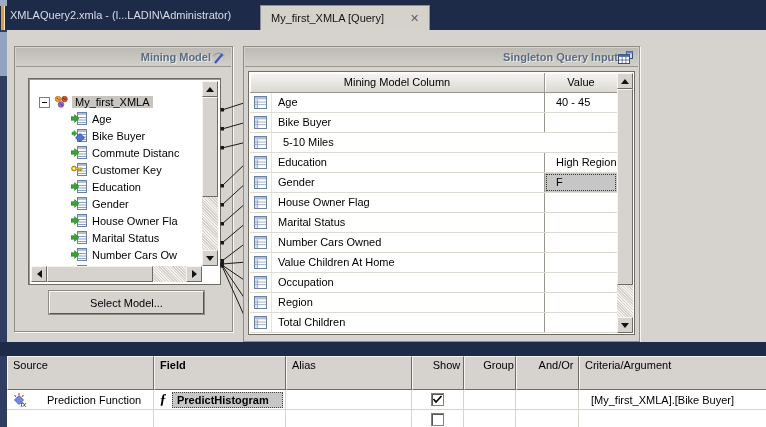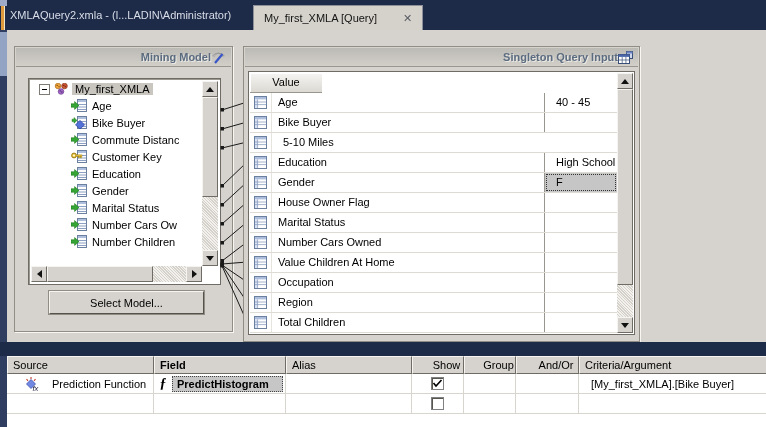--- a/index.html
+++ b/index.html
@@ -5,42 +5,42 @@
   * { margin:0; padding:0; box-sizing:border-box; }
   body { font-family:"Liberation Sans","DejaVu Sans",sans-serif; background:#888; }
   .screen { position:relative; width:766px; height:427px; background:#d6d3ce; overflow:hidden; font-size:11px; color:#000; }
 
   
   .tabbar { position:absolute; left:0; top:0; width:766px; height:30px; background:#1d2b48; }
   .corner-block { position:absolute; left:0; top:0; width:7px; height:6px; background:#9fabc6; }
   .accent-strip { position:absolute; left:1px; top:6px; width:4px; height:24px; background:#e09b3c; border-right:1px solid #f4e7c8; }
   .tab { position:absolute; white-space:nowrap; cursor:default; }
   .tab.inactive { top:0; height:24px; line-height:30px; color:#d9dde8; }
-  .tab.active { left:253px; top:5px; height:25px; background:#d5d2cb; border:1px solid #8d9098; border-bottom:none;
+  .tab.active { left:260px; top:5px; height:25px; background:#d5d2cb; border:1px solid #8d9098; border-bottom:none;
                 display:flex; align-items:center; padding:0 10px; gap:26px; color:#141414; }
   .tab-close { color:#5a5d66; font-size:11px; line-height:1; }
 
   
   .left-strip { position:absolute; left:0; top:30px; width:7px; height:397px; background:#2e3d60; }
   .left-strip .strip-thumb { position:absolute; left:0; top:2px; width:7px; height:44px; background:#93a3c4; }
 
   
   .panel { position:absolute; background:#d6d3ce; border:1px solid #8f8d84; box-shadow:1px 1px 0 #f7f6f3; }
   .panel-hdr { position:absolute; left:1px; top:1px; right:1px; height:19px;
                background:linear-gradient(#bcbab5,#d2cfc9); border-bottom:1px solid #98968e;
                display:flex; align-items:center; justify-content:flex-end; padding:0 5px;
                color:#5c6c80; font-weight:bold; text-shadow:1px 1px 0 #ebe9e4; }
   .mining-panel { left:14px; top:46px; width:219px; height:286px; }
   .singleton-panel { left:243px; top:46px; width:397px; height:296px; }
 
   
   .tree-box { position:absolute; left:13px; top:31px; width:193px; height:207px; background:#fff;
               border:1px solid #6e6c64; box-shadow:inset 1px 1px 0 #9a988f; }
   .tree-content { position:absolute; left:2px; top:2px; right:18px; bottom:18px; overflow:hidden; }
-  .tree-root { display:flex; align-items:center; height:16px; padding-left:8px; gap:4px; white-space:nowrap; }
+  .tree-root { display:flex; align-items:center; height:16px; padding-left:8px; gap:4px; white-space:nowrap;margin-top:13px; }
   .expand-box { width:11px; height:11px; background:#fff; border:1px solid #7d7b73; position:relative; flex:0 0 auto; }
   .expand-box::after { content:""; position:absolute; left:2px; top:4px; width:5px; height:1px; background:#000; }
   .root-label { background:#c9c6c0; padding:0 3px; }
   .tree-item { display:flex; align-items:center; height:17px; padding-left:40px; gap:5px; white-space:nowrap; }
   .ticon { width:16px; flex:0 0 auto; display:flex; }
   .tlabel { overflow:hidden; }
 
   
   .hatch { background:repeating-linear-gradient(45deg,#f2f1ee 0 1px,#d4d1cb 1px 2px); }
   .sbtn { width:16px; height:16px; background:#d6d3ce; border:1px solid; border-color:#f5f4f0 #6e6c64 #6e6c64 #f5f4f0;
@@ -74,29 +74,29 @@
   .sq-name-cell { flex:1; padding-left:6px; line-height:19px; border-right:1px solid #98968e; overflow:hidden; white-space:nowrap; }
   .sq-value-cell { width:72px; padding-left:11px; line-height:19px; flex:0 0 auto; white-space:nowrap; }
   .sq-value-cell.sel { background:#c6c6c6; outline:1px dotted #333; outline-offset:-2px; }
   .sq-vscroll { position:absolute; top:1px; right:1px; width:16px; bottom:1px; display:flex; flex-direction:column; }
 
   
   .separator-band { position:absolute; left:0; top:342px; width:766px; height:14px; background:#1d2b48; }
 
   
   .bottom-grid { position:absolute; left:7px; top:356px; right:0; bottom:0; background:#fff; }
-  .grid-header { display:flex; height:18px; }
+  .grid-header { display:flex; height:34px; }
   .gh { background:#d6d3ce; border:1px solid; border-color:#f5f4f0 #6e6c64 #6e6c64 #f5f4f0; padding-left:5px;
         line-height:16px; white-space:nowrap; overflow:hidden; flex:0 0 auto; }
   .gh.ctr { text-align:center; padding-left:17px; }
   .grow { display:flex; height:20px; }
   .gc { border-right:1px solid #d8d5cf; border-bottom:1px solid #d8d5cf; flex:0 0 auto; display:flex; align-items:center; overflow:hidden; white-space:nowrap; }
   .c0 { width:147px; } .c1 { width:132px;font-weight:bold; } .c2 { width:126px; } .c3 { width:52px; } .c4 { width:52px; } .c5 { width:63px; }
   .c6 { flex:1 1 auto; border-right:none; }
-  .gc.src { padding-left:16px; gap:12px; }
+  .gc.src { padding-left:4px; gap:19px; }
   .gc.crit { padding-left:12px; }
   .gc.ctrc { justify-content:center; }
   .fn-glyph { width:18px; text-align:center; font-family:"Liberation Serif","DejaVu Serif",serif; font-style:italic; font-size:14px; flex:0 0 auto; }
   .fld-sel { flex:1; height:16px; margin-right:2px; background:#c6c6c6; border:1px dotted #444; display:flex; align-items:center; padding-left:4px; }
   .cb { width:13px; height:13px; background:#fff; border:1px solid #808080; box-shadow:inset 1px 1px 0 #58564e, inset -1px -1px 0 #fff;
         display:flex; align-items:center; justify-content:center; }
   .picon { display:flex; flex:0 0 auto; }
 </style>
 </head>
 <body>
@@ -223,20 +223,33 @@
                 <svg width="16" height="13" viewBox="0 0 16 13">
                   <rect x="6.5" y="0.5" width="9" height="12" fill="#fdfdfd" stroke="#6b7f9e"></rect>
   <rect x="7" y="1" width="8" height="2" fill="#aebfdd"></rect>
   <line x1="7" y1="5.5" x2="15" y2="5.5" stroke="#8ba0c2"></line>
   <line x1="7" y1="8" x2="15" y2="8" stroke="#8ba0c2"></line>
   <line x1="7" y1="10.5" x2="15" y2="10.5" stroke="#8ba0c2"></line>
    <path d="M0 4.8 H3.6 V2.6 L8 6.5 L3.6 10.4 V8.2 H0 Z" fill="#35a635" stroke="#1f7a1f" stroke-width="0.6"></path>
                 </svg>
               </span>
               <span class="tlabel">Gender</span>
+            </div>
+            <div class="tree-item">
+              <span class="ticon">
+                <svg width="16" height="13" viewBox="0 0 16 13">
+                  <rect x="6.5" y="0.5" width="9" height="12" fill="#fdfdfd" stroke="#6b7f9e"></rect>
+  <rect x="7" y="1" width="8" height="2" fill="#aebfdd"></rect>
+  <line x1="7" y1="5.5" x2="15" y2="5.5" stroke="#8ba0c2"></line>
+  <line x1="7" y1="8" x2="15" y2="8" stroke="#8ba0c2"></line>
+  <line x1="7" y1="10.5" x2="15" y2="10.5" stroke="#8ba0c2"></line>
+   <path d="M0 4.8 H3.6 V2.6 L8 6.5 L3.6 10.4 V8.2 H0 Z" fill="#35a635" stroke="#1f7a1f" stroke-width="0.6"></path>
+                </svg>
+              </span>
+              <span class="tlabel">House Owner Fla</span>
             </div>
             <div class="tree-item">
               <span class="ticon">
                 <svg width="16" height="13" viewBox="0 0 16 13">
                   <rect x="6.5" y="0.5" width="9" height="12" fill="#fdfdfd" stroke="#6b7f9e"></rect>
   <rect x="7" y="1" width="8" height="2" fill="#aebfdd"></rect>
   <line x1="7" y1="5.5" x2="15" y2="5.5" stroke="#8ba0c2"></line>
   <line x1="7" y1="8" x2="15" y2="8" stroke="#8ba0c2"></line>
   <line x1="7" y1="10.5" x2="15" y2="10.5" stroke="#8ba0c2"></line>
    <path d="M0 4.8 H3.6 V2.6 L8 6.5 L3.6 10.4 V8.2 H0 Z" fill="#35a635" stroke="#1f7a1f" stroke-width="0.6"></path>
@@ -346,20 +359,21 @@
           <rect x="0.5" y="3.5" width="11" height="2.4" fill="#4a66a8"></rect>
           <line x1="4.2" y1="6" x2="4.2" y2="12.5" stroke="#3a4f77" stroke-width="0.7"></line>
           <line x1="7.9" y1="6" x2="7.9" y2="12.5" stroke="#3a4f77" stroke-width="0.7"></line>
           <line x1="0.5" y1="9" x2="11.5" y2="9" stroke="#3a4f77" stroke-width="0.7"></line>
         </svg>
       </span>
     </div>
     <div class="sq-table">
       <div class="sq-grid">
         <div class="sq-header">
+          <div class="sq-h sq-h1">Mining Model Column</div>
           <div class="sq-h sq-h2">Value</div>
         </div>
         <div>
             <div class="sq-row">
               <span class="sq-icon-cell">
                 <svg width="13" height="13" viewBox="0 0 13 13">
    <rect x="0.5" y="0.5" width="12" height="12" fill="#fff" stroke="#6b7f9e"></rect>
    <rect x="1" y="1" width="11" height="2.4" fill="#aebfdd"></rect>
    <rect x="1" y="3.4" width="2.6" height="8.6" fill="#d9e2f2"></rect>
    <line x1="1" y1="6" x2="12" y2="6" stroke="#8ba0c2" stroke-width="0.8"></line>
@@ -402,21 +416,21 @@
                 <svg width="13" height="13" viewBox="0 0 13 13">
    <rect x="0.5" y="0.5" width="12" height="12" fill="#fff" stroke="#6b7f9e"></rect>
    <rect x="1" y="1" width="11" height="2.4" fill="#aebfdd"></rect>
    <rect x="1" y="3.4" width="2.6" height="8.6" fill="#d9e2f2"></rect>
    <line x1="1" y1="6" x2="12" y2="6" stroke="#8ba0c2" stroke-width="0.8"></line>
    <line x1="1" y1="8.6" x2="12" y2="8.6" stroke="#8ba0c2" stroke-width="0.8"></line>
    <line x1="3.6" y1="3.4" x2="3.6" y2="12" stroke="#8ba0c2" stroke-width="0.8"></line>
                 </svg>
               </span>
               <span class="sq-name-cell">Education</span>
-              <span class="sq-value-cell">High School</span>
+              <span class="sq-value-cell">High Region</span>
             </div>
             <div class="sq-row">
               <span class="sq-icon-cell">
                 <svg width="13" height="13" viewBox="0 0 13 13">
    <rect x="0.5" y="0.5" width="12" height="12" fill="#fff" stroke="#6b7f9e"></rect>
    <rect x="1" y="1" width="11" height="2.4" fill="#aebfdd"></rect>
    <rect x="1" y="3.4" width="2.6" height="8.6" fill="#d9e2f2"></rect>
    <line x1="1" y1="6" x2="12" y2="6" stroke="#8ba0c2" stroke-width="0.8"></line>
    <line x1="1" y1="8.6" x2="12" y2="8.6" stroke="#8ba0c2" stroke-width="0.8"></line>
    <line x1="3.6" y1="3.4" x2="3.6" y2="12" stroke="#8ba0c2" stroke-width="0.8"></line>

